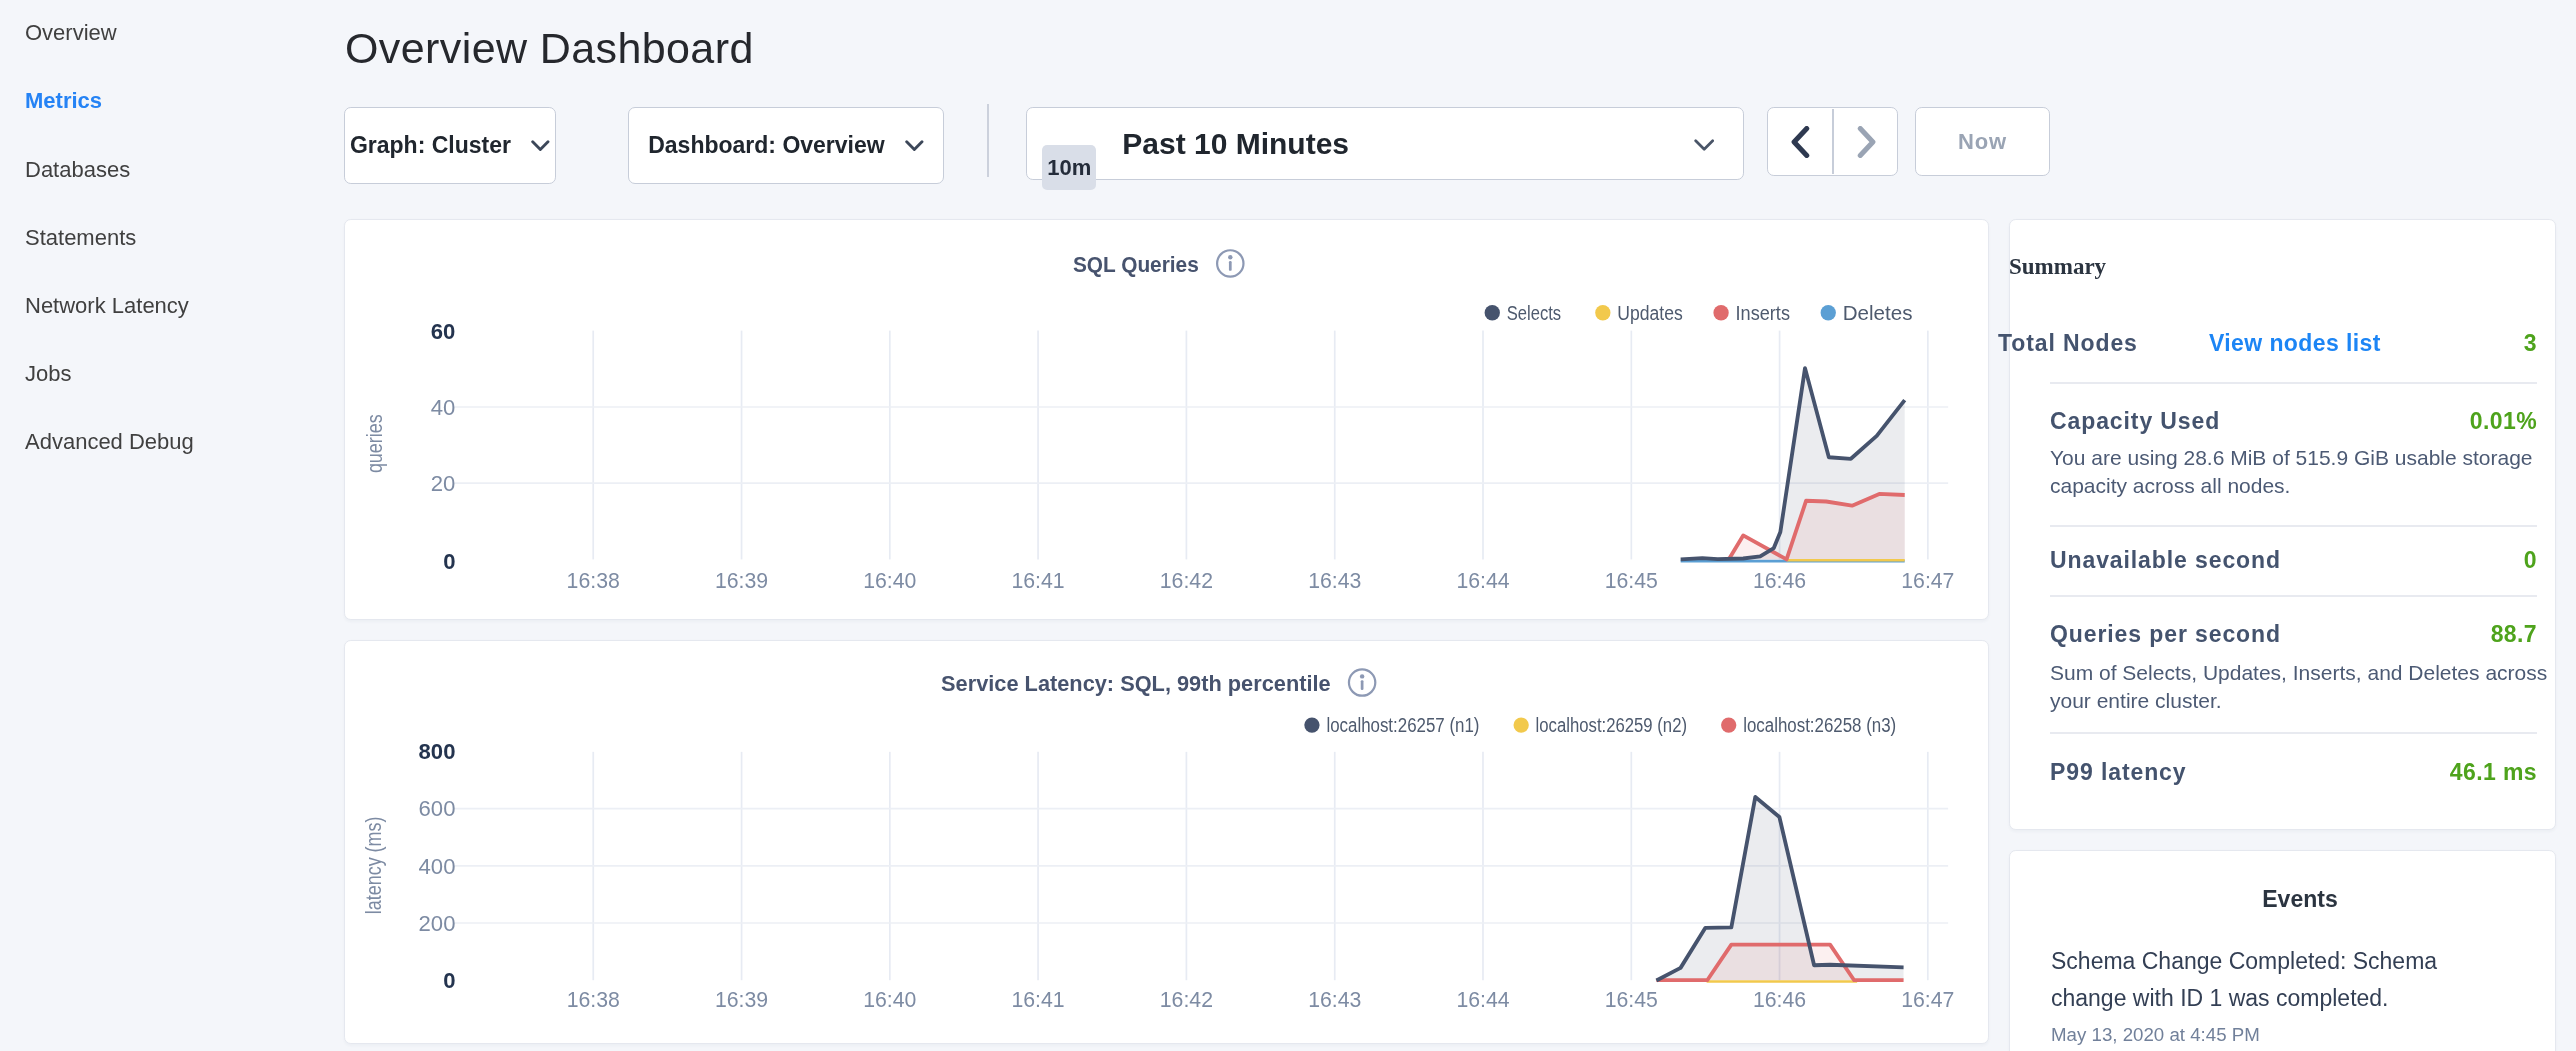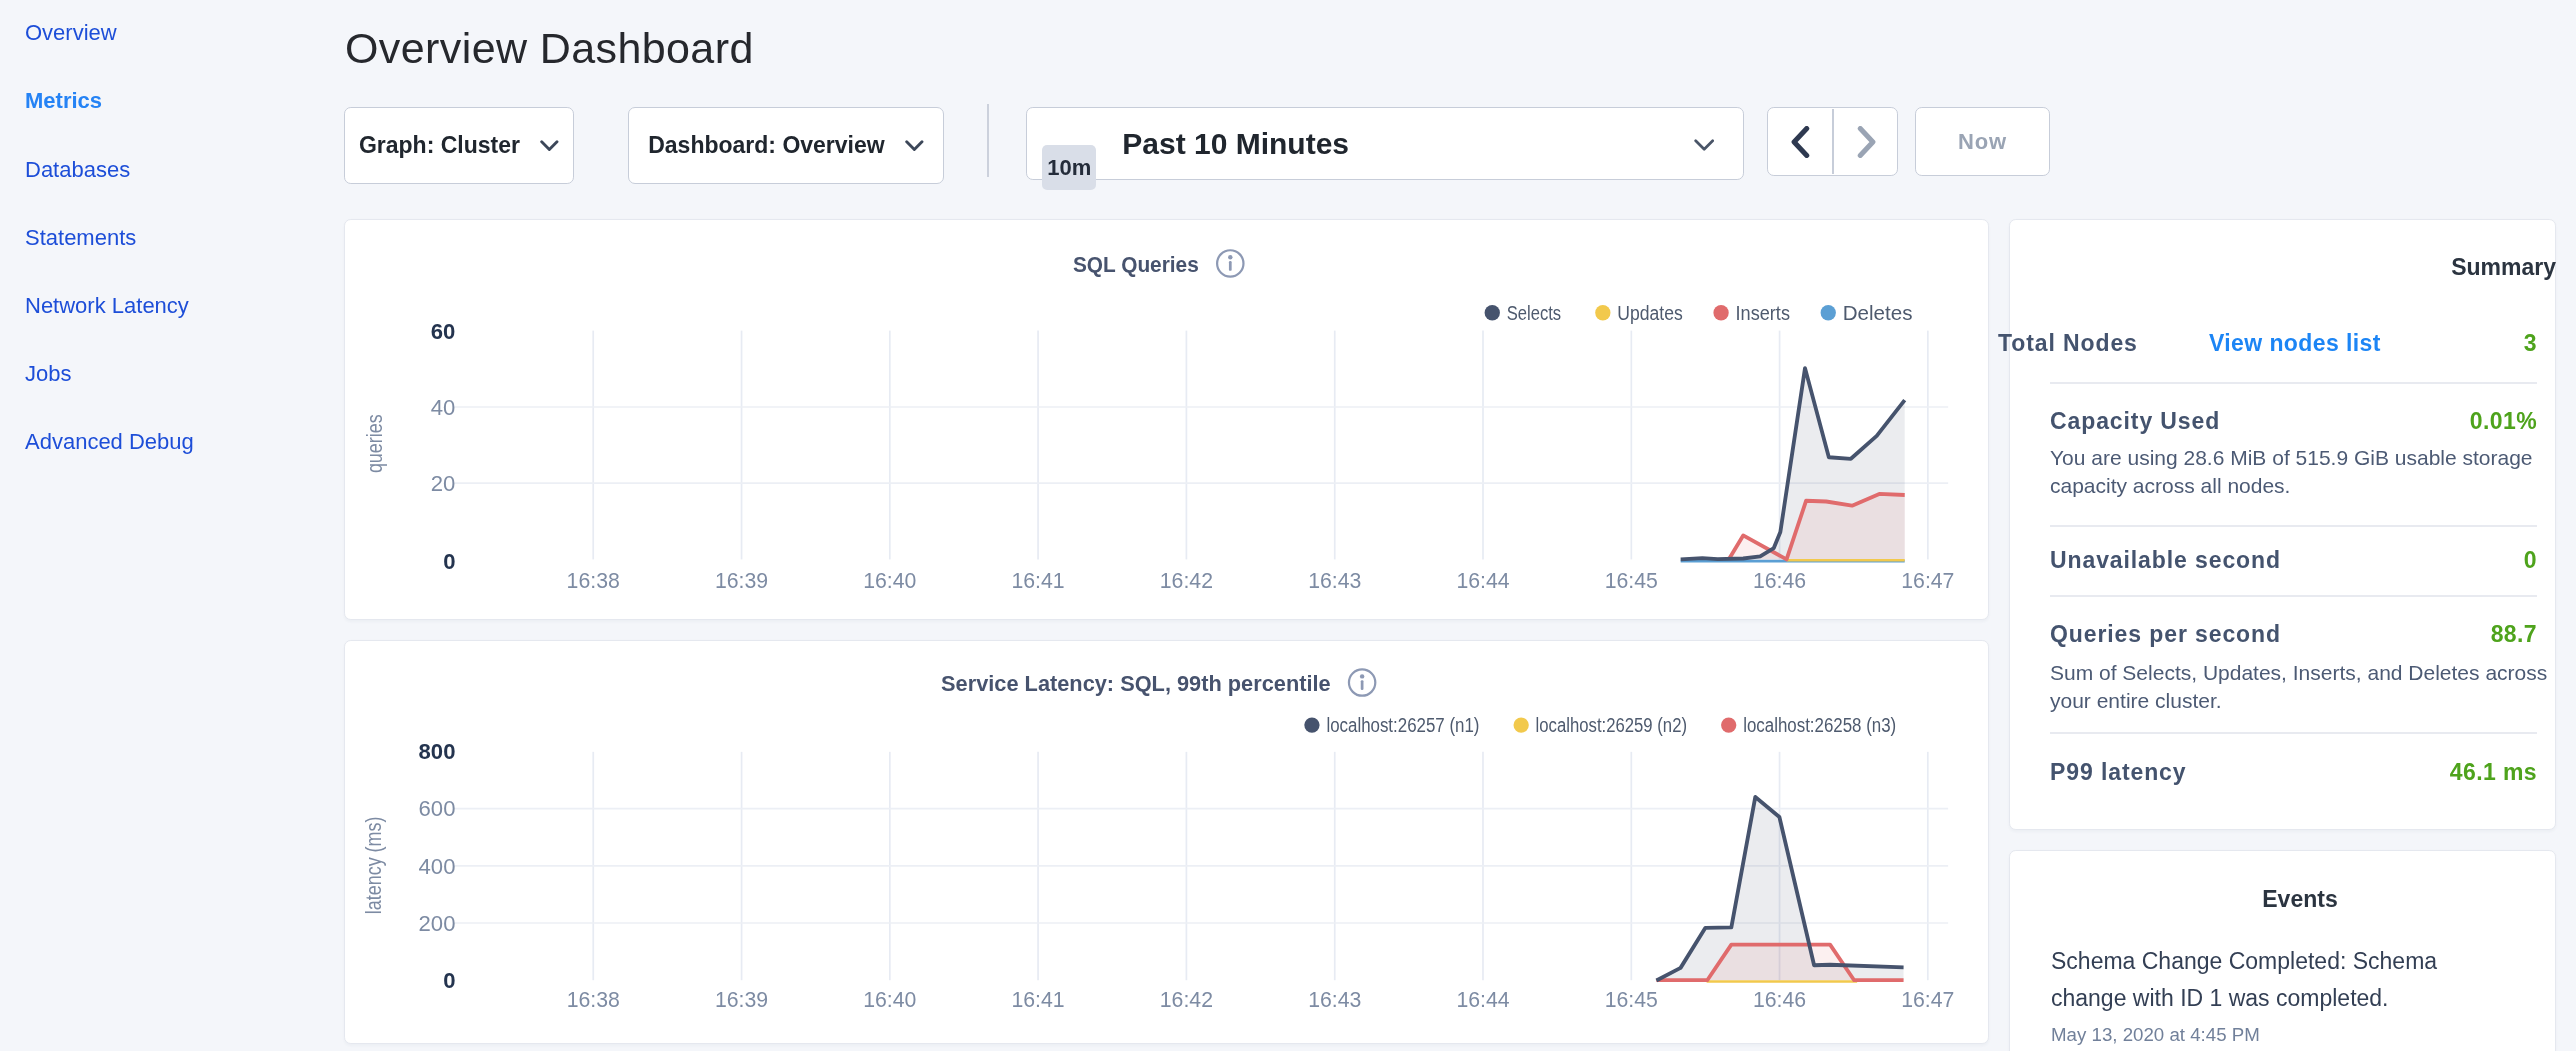--- a/index.html
+++ b/index.html
@@ -1,41 +1,41 @@
 <!DOCTYPE html>
 <html style="font-size:13.6px"><head>
 <meta charset="utf-8">
 <style>
   * { margin:0; padding:0; box-sizing:border-box; }
   html,body { width:2576px; height:1051px; overflow:hidden; }
   body { font-family:"Liberation Sans", sans-serif; background:#f4f6fa; position:relative; }
   .abs { position:absolute; }
   .card { position:absolute; background:#fff; border:1.7px solid #e5e8ef; border-radius:6.8px; box-shadow:0 1.7px 2.6px rgba(56,76,108,0.04); }
-  .navitem { position:absolute; left:25px; font-size:22px; color:#1d4ed8; }
+  .navitem { position:absolute; left:25px; font-size:22px; color:#404040; }
   .btn { position:absolute; background:#fff; border:1.7px solid #c7cdd9; border-radius:6.8px; display:flex; align-items:center; justify-content:center; }
   .btxt { font-weight:bold; font-size:23px; color:#20262e; }
   .hdr { font-weight:bold; color:#44536e; letter-spacing:0.9px; font-size:23px; }
   .green { color:#4ea31c; font-weight:bold; letter-spacing:0.4px; font-size:23px; }
   .desc { font-size:21px; color:#4c5a74; }
   .divline { position:absolute; left:2050px; width:487px; height:1.7px; background:#e8eaf0; }
 </style>
 </head>
 <body>
 
 <div class="navitem" style="top:20.4px;">Overview</div>
 <div class="navitem" style="top:88px; color:#2583f5; font-weight:bold;">Metrics</div>
 <div class="navitem" style="top:157px;">Databases</div>
 <div class="navitem" style="top:225px;">Statements</div>
 <div class="navitem" style="top:293px;">Network Latency</div>
 <div class="navitem" style="top:361px;">Jobs</div>
 <div class="navitem" style="top:429px;">Advanced Debug</div>
 
 <div class="abs" style="left:345px; top:24px; font-size:43px; font-weight:normal; color:#26282d; letter-spacing:0.4px;">Overview Dashboard</div>
 
-<div class="btn" style="left:344px; top:107px; width:230px; height:77px; gap:20.4px;">
+<div class="btn" style="left:344px; top:107px; width:212px; height:77px; gap:20.4px;">
   <span class="btxt">Graph: Cluster</span>
   <svg width="18.7" height="12" viewBox="0 0 22 14">
       <path d="M2 2 L11 11 L20 2" stroke="#3c4759" stroke-width="3.4" fill="none" stroke-linecap="round" stroke-linejoin="round"></path>
     </svg>
 </div>
 <div class="btn" style="left:628px; top:107px; width:316px; height:77px; gap:20.4px;border-radius:7px;">
   <span class="btxt">Dashboard: Overview</span>
   <svg width="18.7" height="12" viewBox="0 0 22 14">
       <path d="M2 2 L11 11 L20 2" stroke="#3c4759" stroke-width="3.4" fill="none" stroke-linecap="round" stroke-linejoin="round"></path>
     </svg>
@@ -154,21 +154,21 @@
     <text x="1862.1" y="431" font-size="25" fill="#7d8ba3" text-anchor="middle">16:47</text>
     <text x="44" y="265" font-size="26" fill="#7d8ba3" text-anchor="middle" transform="rotate(-90 44 265)" textLength="115" lengthAdjust="spacingAndGlyphs">latency (ms)</text>
     <polygon points="1543.0,400.3 1571.4,385.5 1600.6,338.4 1631.1,337.8 1659.3,184.5 1687.6,208.1 1728.4,382.4 1747.2,381.8 1833.6,384.9 1833.6,400 1543.0,400" fill="rgba(71,83,110,0.11)"></polygon>
     <polygon points="1543.0,400.0 1602.8,400.0 1631.1,358.2 1747.2,358.2 1775.5,400.0 1833.6,400.0 1833.6,400 1543.0,400" fill="rgba(224,107,109,0.10)"></polygon>
     <polyline points="1602.0,401.5 1779.0,401.5" fill="none" stroke="#f2c94c" stroke-width="3" stroke-linejoin="round"></polyline>
     <polyline points="1543.0,400.0 1602.8,400.0 1631.1,358.2 1747.2,358.2 1775.5,400.0 1833.6,400.0" fill="none" stroke="#e06b6c" stroke-width="4.5" stroke-linejoin="round"></polyline>
     <polyline points="1543.0,400.3 1571.4,385.5 1600.6,338.4 1631.1,337.8 1659.3,184.5 1687.6,208.1 1728.4,382.4 1747.2,381.8 1833.6,384.9" fill="none" stroke="#46536d" stroke-width="4.5" stroke-linejoin="round"></polyline>
   </svg>
 
 <div class="card" style="left:2009px; top:219px; width:547px; height:611px;"></div>
-<div class="abs" style="left:2009px; top:254px; width:547px; text-align:right; font-weight:bold; font-size:23px; color:#2b3440;">Summary</div>
+<div class="abs" style="left:2009px; top:254px; width:547px; text-align:left; font-weight:bold; font-size:23px; color:#2b3440;font-family:Liberation Serif, serif;">Summary</div>
 
 <div class="abs hdr" style="left:1998px; top:330px;">Total Nodes</div>
 <div class="abs" style="left:2209px; top:330px; font-weight:bold; font-size:23px; letter-spacing:0.4px; color:#1c85f5;">View nodes list</div>
 <div class="abs green" style="left:2050px; top:330px; width:487px; text-align:right;">3</div>
 <div class="divline" style="top:382px;"></div>
 
 <div class="abs hdr" style="left:2050px; top:408px;">Capacity Used</div>
 <div class="abs green" style="left:2050px; top:408px; width:487px; text-align:right;">0.01%</div>
 <div class="abs desc" style="left:2050px; top:444px; line-height:28px; width:493px;">You are using 28.6 MiB of 515.9 GiB usable storage capacity across all nodes.</div>
 <div class="divline" style="top:525px;"></div>

